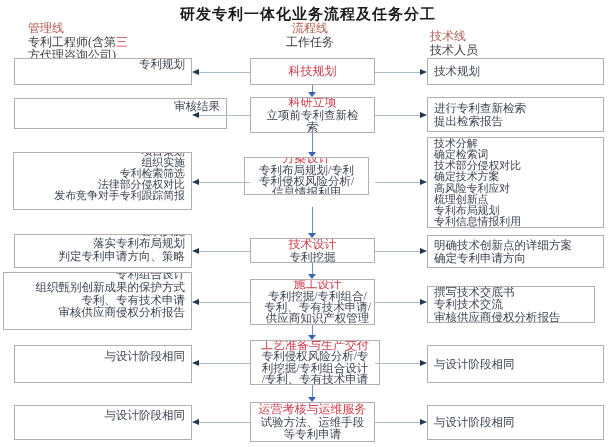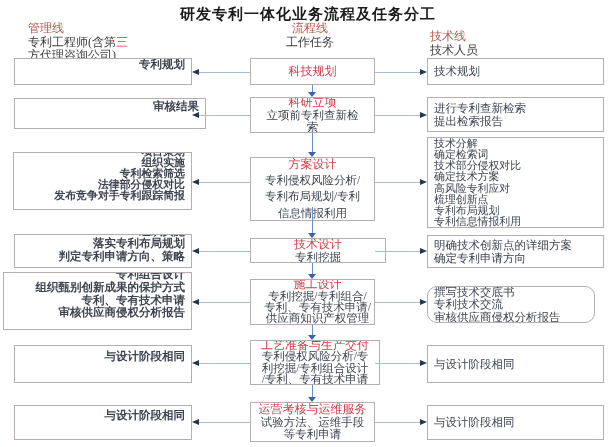--- a/index.html
+++ b/index.html
@@ -17,21 +17,21 @@
   .col-header .ch2{color:#3d3d3d;}
   .col-header .red{color:var(--red,#cf3b49);}
   #h-mgmt{left:28px;top:22px;width:192px;text-align:left;}
   #h-flow{left:245px;top:22px;width:130px;text-align:center;}
   #h-tech{left:430px;top:22px;width:150px;text-align:left;margin-top:8px;}
   .box{
     position:absolute;border:1px solid var(--border,#b5b0af);background:#fff;
     display:flex;flex-direction:column;justify-content:center;
     font-size:11.5px;line-height:12.6px;overflow:hidden;box-sizing:border-box;
   }
-  .box.left{text-align:right;padding:1px 6px 16px 3px;font-weight:bold;}
+  .box.left{text-align:right;padding:1px 6px 16px 3px;}
   .box.right{text-align:left;padding:1px 3px 1px 6px;}
   .box.center{text-align:center;padding:1px 2px;}
   .box .stage-title{color:var(--red,#cf3b49);font-size:12px;}
   .box.dense{line-height:11.2px;font-size:10.9px;}
   .box.dense4{line-height:11.4px;}
   .hline{position:absolute;height:1px;background:var(--conn,#a9bcc9);}
   .vline{position:absolute;width:1px;background:var(--vblue,#6a8fd0);}
   .arrow-left-icon{position:absolute;width:0;height:0;
     border-top:3.5px solid transparent;border-bottom:3.5px solid transparent;
     border-right:7px solid var(--dark,#233750);}
@@ -69,21 +69,21 @@
     <div class="box center" style="left: 250px; top: 58px; width: 125px; height: 27px;">
       <div class="stage-title">科技规划</div>
     </div>
     <div class="box right" style="left: 427px; top: 58px; width: 177px; height: 27px;">
       <div class="line">技术规划</div>
     </div>
     <div class="hline" style="left: 199px; top: 71.5px; width: 51px;"></div>
     <div class="arrow-left-icon" style="left: 192px; top: 68.5px;"></div>
     <div class="hline" style="left: 375px; top: 71.5px; width: 45px;"></div>
     <div class="arrow-right-icon" style="left: 420px; top: 68.5px;"></div>
-    <div class="box left" style="left: 14px; top: 98px; width: 192px; height: 31px;">
+    <div class="box left" style="left: 14px; top: 98px; width: 213px; height: 31px;">
       <div class="line">审核结果</div>
     </div>
     <div class="box center" style="left: 250px; top: 97px; width: 125px; height: 36px;">
       <div class="stage-title">科研立项</div>
       <div class="line">立项前专利查新检</div>
       <div class="line">索</div>
     </div>
     <div class="box right" style="left: 427px; top: 97px; width: 177px; height: 35px;">
       <div class="line">进行专利查新检索</div>
       <div class="line">提出检索报告</div>
@@ -94,24 +94,24 @@
     <div class="arrow-right-icon" style="left: 420px; top: 112px;"></div>
     <div class="vline" style="left: 312px; top: 85px; height: 7px;"></div>
     <div class="arrow-down-icon" style="left: 308px; top: 92px;"></div>
     <div class="box left dense" style="left: 13px; top: 152px; width: 179px; height: 58px;">
       <div class="line">项目策划</div>
       <div class="line">组织实施</div>
       <div class="line">专利检索筛选</div>
       <div class="line">法律部分侵权对比</div>
       <div class="line">发布竞争对手专利跟踪简报</div>
     </div>
-    <div class="box center dense4" style="left: 250px; top: 157px; width: 125px; height: 64px; justify-content: space-between;">
+    <div class="box center dense4" style="left: 244px; top: 157px; width: 125px; height: 38px;">
       <div class="stage-title">方案设计</div>
+      <div class="line">专利布局规划/专利</div>
       <div class="line">专利侵权风险分析/</div>
-      <div class="line">专利布局规划/专利</div>
       <div class="line">信息情报利用</div>
     </div>
     <div class="box right dense" style="left: 427px; top: 137px; width: 177px; height: 91px;">
       <div class="line">技术分解</div>
       <div class="line">确定检索词</div>
       <div class="line">技术部分侵权对比</div>
       <div class="line">确定技术方案</div>
       <div class="line">高风险专利应对</div>
       <div class="line">梳理创新点</div>
       <div class="line">专利布局规划</div>
@@ -121,21 +121,21 @@
     <div class="arrow-left-icon" style="left: 192px; top: 179px;"></div>
     <div class="hline" style="left: 375px; top: 182px; width: 45px;"></div>
     <div class="arrow-right-icon" style="left: 420px; top: 179px;"></div>
     <div class="vline" style="left: 312px; top: 133px; height: 19px;"></div>
     <div class="arrow-down-icon" style="left: 308px; top: 152px;"></div>
     <div class="box left" style="left: 14px; top: 234px; width: 178px; height: 34px;">
       <div class="line">组织实施</div>
       <div class="line">落实专利布局规划</div>
       <div class="line">判定专利申请方向、策略</div>
     </div>
-    <div class="box center" style="left: 250px; top: 238px; width: 136px; height: 25px;">
+    <div class="box center" style="left: 250px; top: 238px; width: 125px; height: 25px;">
       <div class="stage-title">技术设计</div>
       <div class="line">专利挖掘</div>
     </div>
     <div class="box right" style="left: 427px; top: 235px; width: 177px; height: 33px;">
       <div class="line">明确技术创新点的详细方案</div>
       <div class="line">确定专利申请方向</div>
     </div>
     <div class="hline" style="left: 199px; top: 250.5px; width: 51px;"></div>
     <div class="arrow-left-icon" style="left: 192px; top: 247.5px;"></div>
     <div class="hline" style="left: 375px; top: 250.5px; width: 45px;"></div>
@@ -147,21 +147,21 @@
       <div class="line">组织甄别创新成果的保护方式</div>
       <div class="line">专利、专有技术申请</div>
       <div class="line">审核供应商侵权分析报告</div>
     </div>
     <div class="box center dense4" style="left: 250px; top: 279px; width: 125px; height: 46px; padding-left: 12px;">
       <div class="stage-title">施工设计</div>
       <div class="line">专利挖掘/专利组合/</div>
       <div class="line">专利、专有技术申请/</div>
       <div class="line">供应商知识产权管理</div>
     </div>
-    <div class="box right" style="left: 427px; top: 286px; width: 168px; height: 37px; border-radius: 10px;">
+    <div class="box right" style="left: 427px; top: 286px; width: 168px; height: 37px;">
       <div class="line">撰写技术交底书</div>
       <div class="line">专利技术交流</div>
       <div class="line">审核供应商侵权分析报告</div>
     </div>
     <div class="hline" style="left: 199px; top: 302px; width: 51px;"></div>
     <div class="arrow-left-icon" style="left: 192px; top: 299px;"></div>
     <div class="hline" style="left: 375px; top: 302px; width: 45px;"></div>
     <div class="arrow-right-icon" style="left: 420px; top: 299px;"></div>
     <div class="vline" style="left: 312px; top: 263px; height: 11px;"></div>
     <div class="arrow-down-icon" style="left: 308px; top: 274px;"></div>

